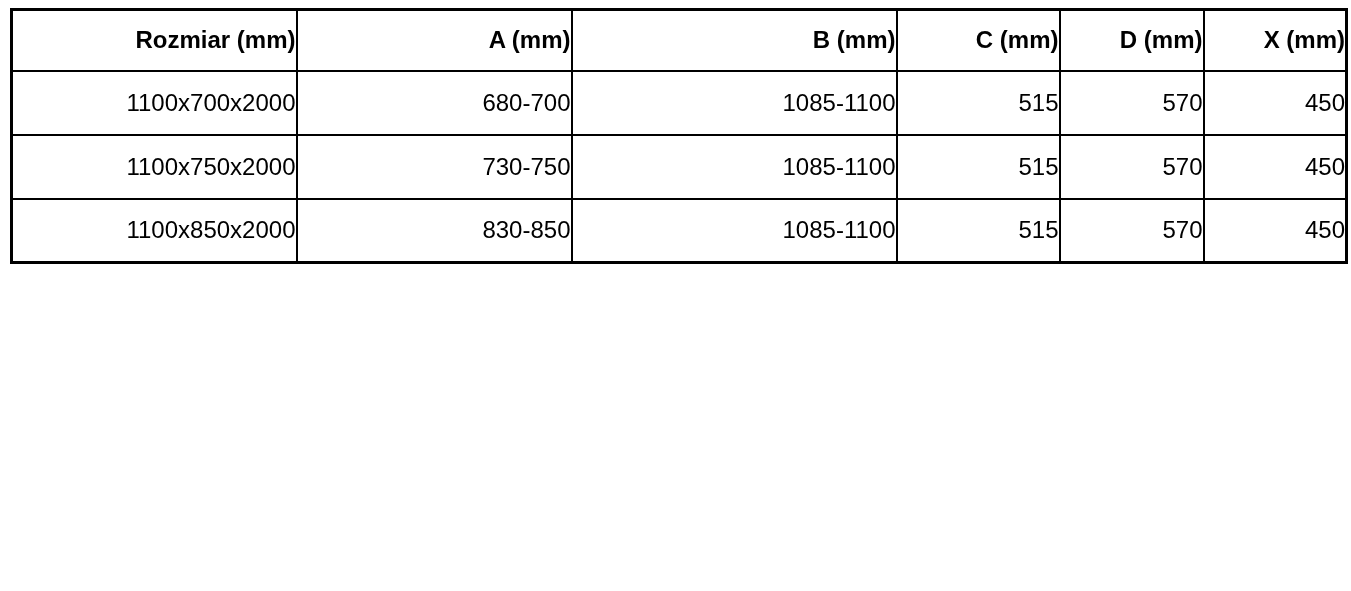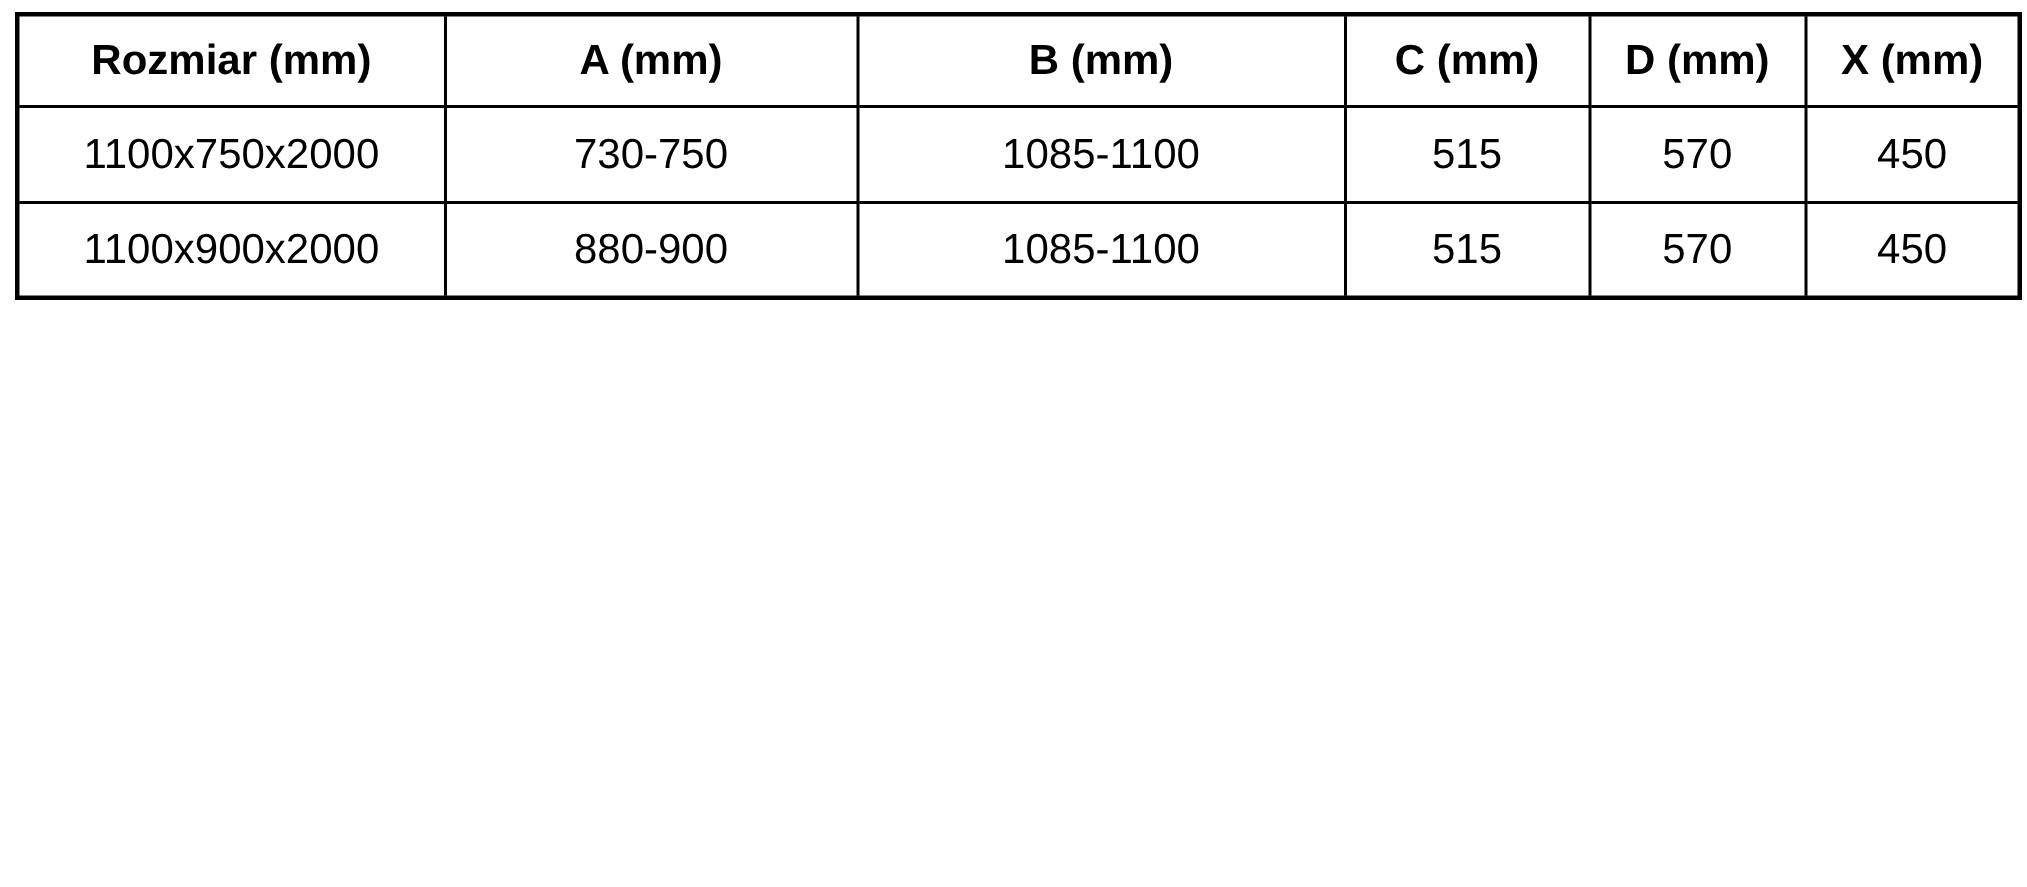--- a/index.html
+++ b/index.html
@@ -23,24 +23,24 @@
   }
   table.size-table {
     border-collapse: collapse;
     table-layout: fixed;
     width: 1335px;
     border: 3px solid #000000;
   }
   table.size-table th,
   table.size-table td {
     border: 2px solid #000000;
-    text-align: center;
+    text-align: right;
     vertical-align: middle;
     padding: 0;
-    font-size: 28px;
+    font-size: 24px;
     line-height: 1;
     background: #ffffff;
     overflow: hidden;
     white-space: nowrap;
   }
   table.size-table th {
     font-weight: bold;
     height: 61px;
   }
   table.size-table td {
@@ -72,30 +72,38 @@
         <th>Rozmiar (mm)</th>
         <th>A (mm)</th>
         <th>B (mm)</th>
         <th>C (mm)</th>
         <th>D (mm)</th>
         <th>X (mm)</th>
       </tr>
     </thead>
     <tbody>
       <tr>
+        <td>1100x700x2000</td>
+        <td>680-700</td>
+        <td>1085-1100</td>
+        <td>515</td>
+        <td>570</td>
+        <td>450</td>
+      </tr>
+      <tr>
         <td>1100x750x2000</td>
         <td>730-750</td>
         <td>1085-1100</td>
         <td>515</td>
         <td>570</td>
         <td>450</td>
       </tr>
       <tr>
-        <td>1100x900x2000</td>
-        <td>880-900</td>
+        <td>1100x850x2000</td>
+        <td>830-850</td>
         <td>1085-1100</td>
         <td>515</td>
         <td>570</td>
         <td>450</td>
       </tr>
     </tbody>
   </table>
 </div>
 
 </body></html>

